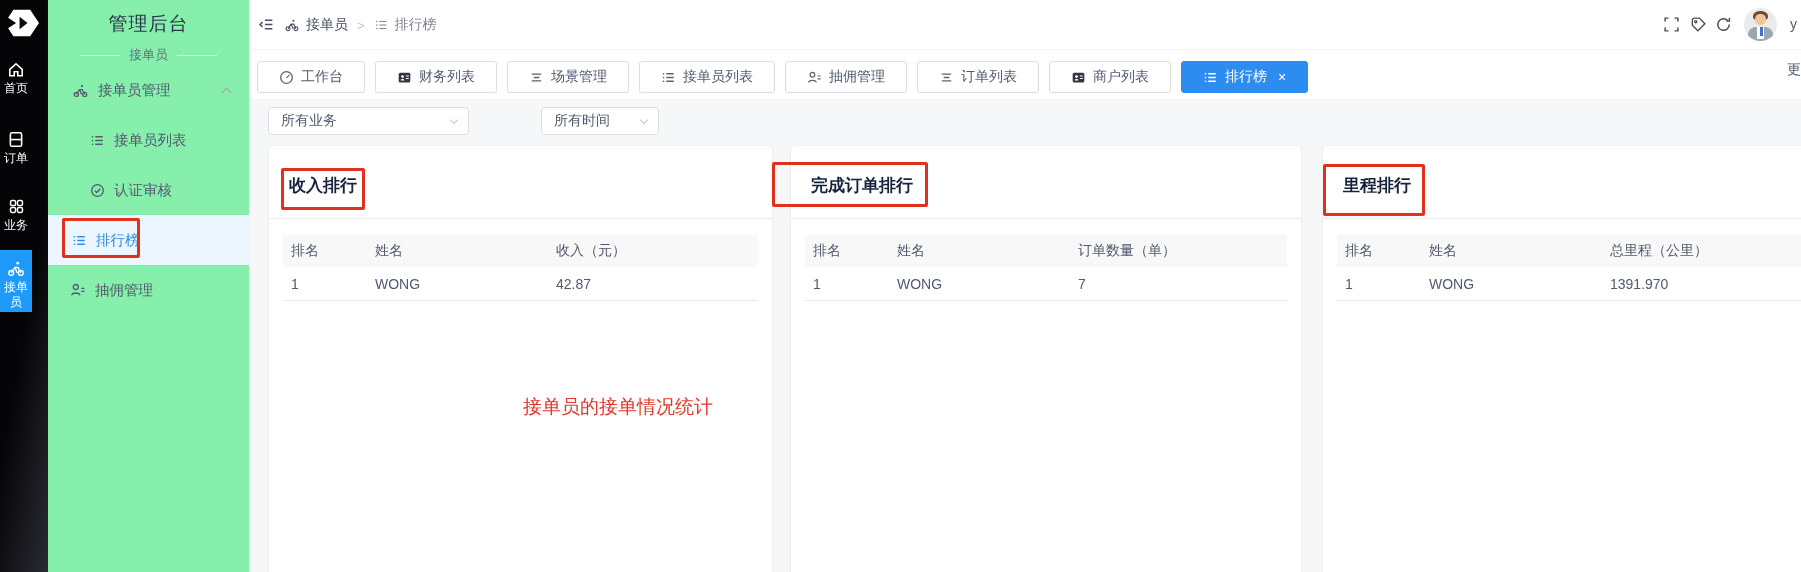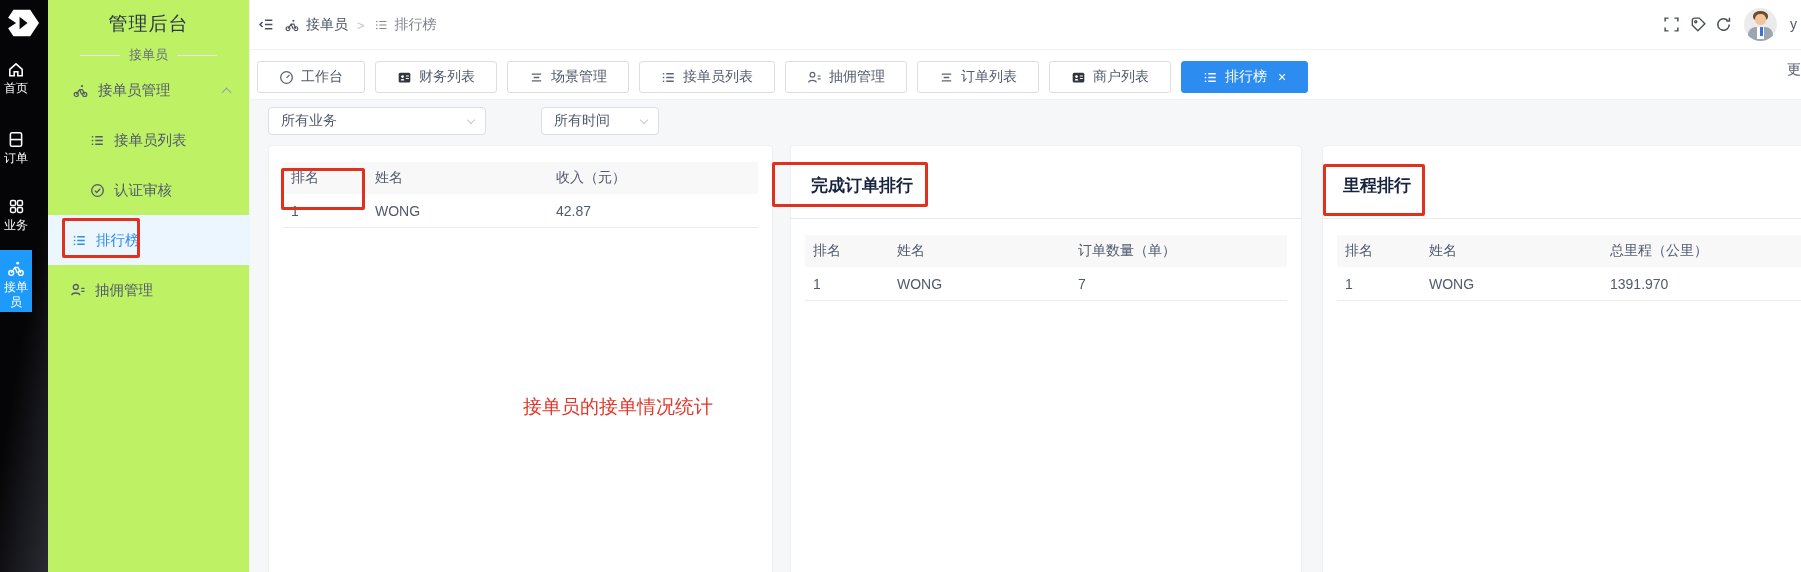--- a/index.html
+++ b/index.html
@@ -13,21 +13,21 @@
   .rail-logo { position:absolute; left:6px; top:8px; width:36px; height:30px; }
   .rail-item { position:absolute; left:0; width:32px; text-align:center; color:#fff; cursor:pointer; }
   .rail-item .lbl { display:block; font-size:12px; line-height:15px; margin-top:3px; }
   .rail-item svg { display:block; margin:0 auto; }
   .ri-home  { top:60px; }
   .ri-order { top:130px; }
   .ri-apps  { top:198px; }
   .ri-rider { top:250px; height:62px; background:#1e9bfa; padding-top:10px; }
 
   
-  .sidebar { position:absolute; left:48px; top:0; width:202px; height:572px; background:#bef264;
+  .sidebar { position:absolute; left:48px; top:0; width:202px; height:572px; background:#86efac;
              border-right:1px solid #eef0f3; z-index:4; }
   .sb-title { position:absolute; top:11px; left:0; width:100%; text-align:center;
               font-size:19px; color:#2a3648; font-weight:500; letter-spacing:1px; }
   .sb-sub { position:absolute; top:46px; left:0; width:100%; display:flex; align-items:center;
             justify-content:center; gap:9px; font-size:13px; color:#66707c; }
   .sb-sub::before,.sb-sub::after { content:""; width:40px; height:1px; background:#e2e5ea; }
   .menu-item { position:absolute; left:0; width:202px; height:50px; display:flex; align-items:center;
                font-size:14.5px; color:#515a6e; cursor:pointer;text-align:right; }
   .menu-item svg { flex:0 0 auto; margin-right:9px; }
   .mi-0 { top:65px;  padding-left:24px; }
@@ -69,21 +69,21 @@
   .tab svg { display:block; }
   .tab-active { background:#2d8cf0; border-color:#2d8cf0; color:#fff; }
   .tab-close { font-size:14px; line-height:1; margin-left:4px; cursor:pointer; }
   .tab-overflow { position:absolute; left:1787px; top:61px; font-size:14px; color:#515a6e; cursor:pointer; }
 
   
   .content { position:absolute; left:250px; top:100px; width:1551px; height:472px; background:#f5f7f9; }
   .select { position:absolute; top:7px; height:28px; background:#fff; border:1px solid #dcdee2;
             border-radius:4px; display:flex; align-items:center; font-size:14px; color:#515a6e;
             padding:0 10px 0 12px; cursor:pointer; }
-  .sel-1 { left:18px;  width:218px; }
+  .sel-1 { left:18px;  width:201px; }
   .sel-2 { left:259px; width:118px;margin-left:32px; }
   .sel-caret { position:absolute; right:11px; top:9px; width:6px; height:6px;
                border:solid #c5c8ce; border-width:0 1.4px 1.4px 0; transform:rotate(45deg); }
 
   .card { position:absolute; top:45px; height:440px; background:#fff; border-radius:4px;
           border:1px solid #eef0f2; box-shadow:0 1px 2px rgba(0,0,0,.03); }
   .card-1 { left:18px;   width:505px; }
   .card-2 { left:540px;  width:512px; }
   .card-3 { left:1072px; width:520px; }
   .card-title { height:73px; display:flex; align-items:center; padding:6px 0 0 20px;
@@ -322,20 +322,21 @@
     <div class="select sel-1">
       <span>所有业务</span>
       <i class="sel-caret"></i>
     </div>
     <div class="select sel-2">
       <span>所有时间</span>
       <i class="sel-caret"></i>
     </div>
 
     <div class="card card-1">
+      <div class="card-title">收入排行</div>
       <div class="tbl">
         <div class="tbl-head">
           <span>排名</span>
           <span>姓名</span>
           <span>收入（元）</span>
         </div>
         <div class="tbl-row">
           <span>1</span>
           <span>WONG</span>
           <span>42.87</span>

